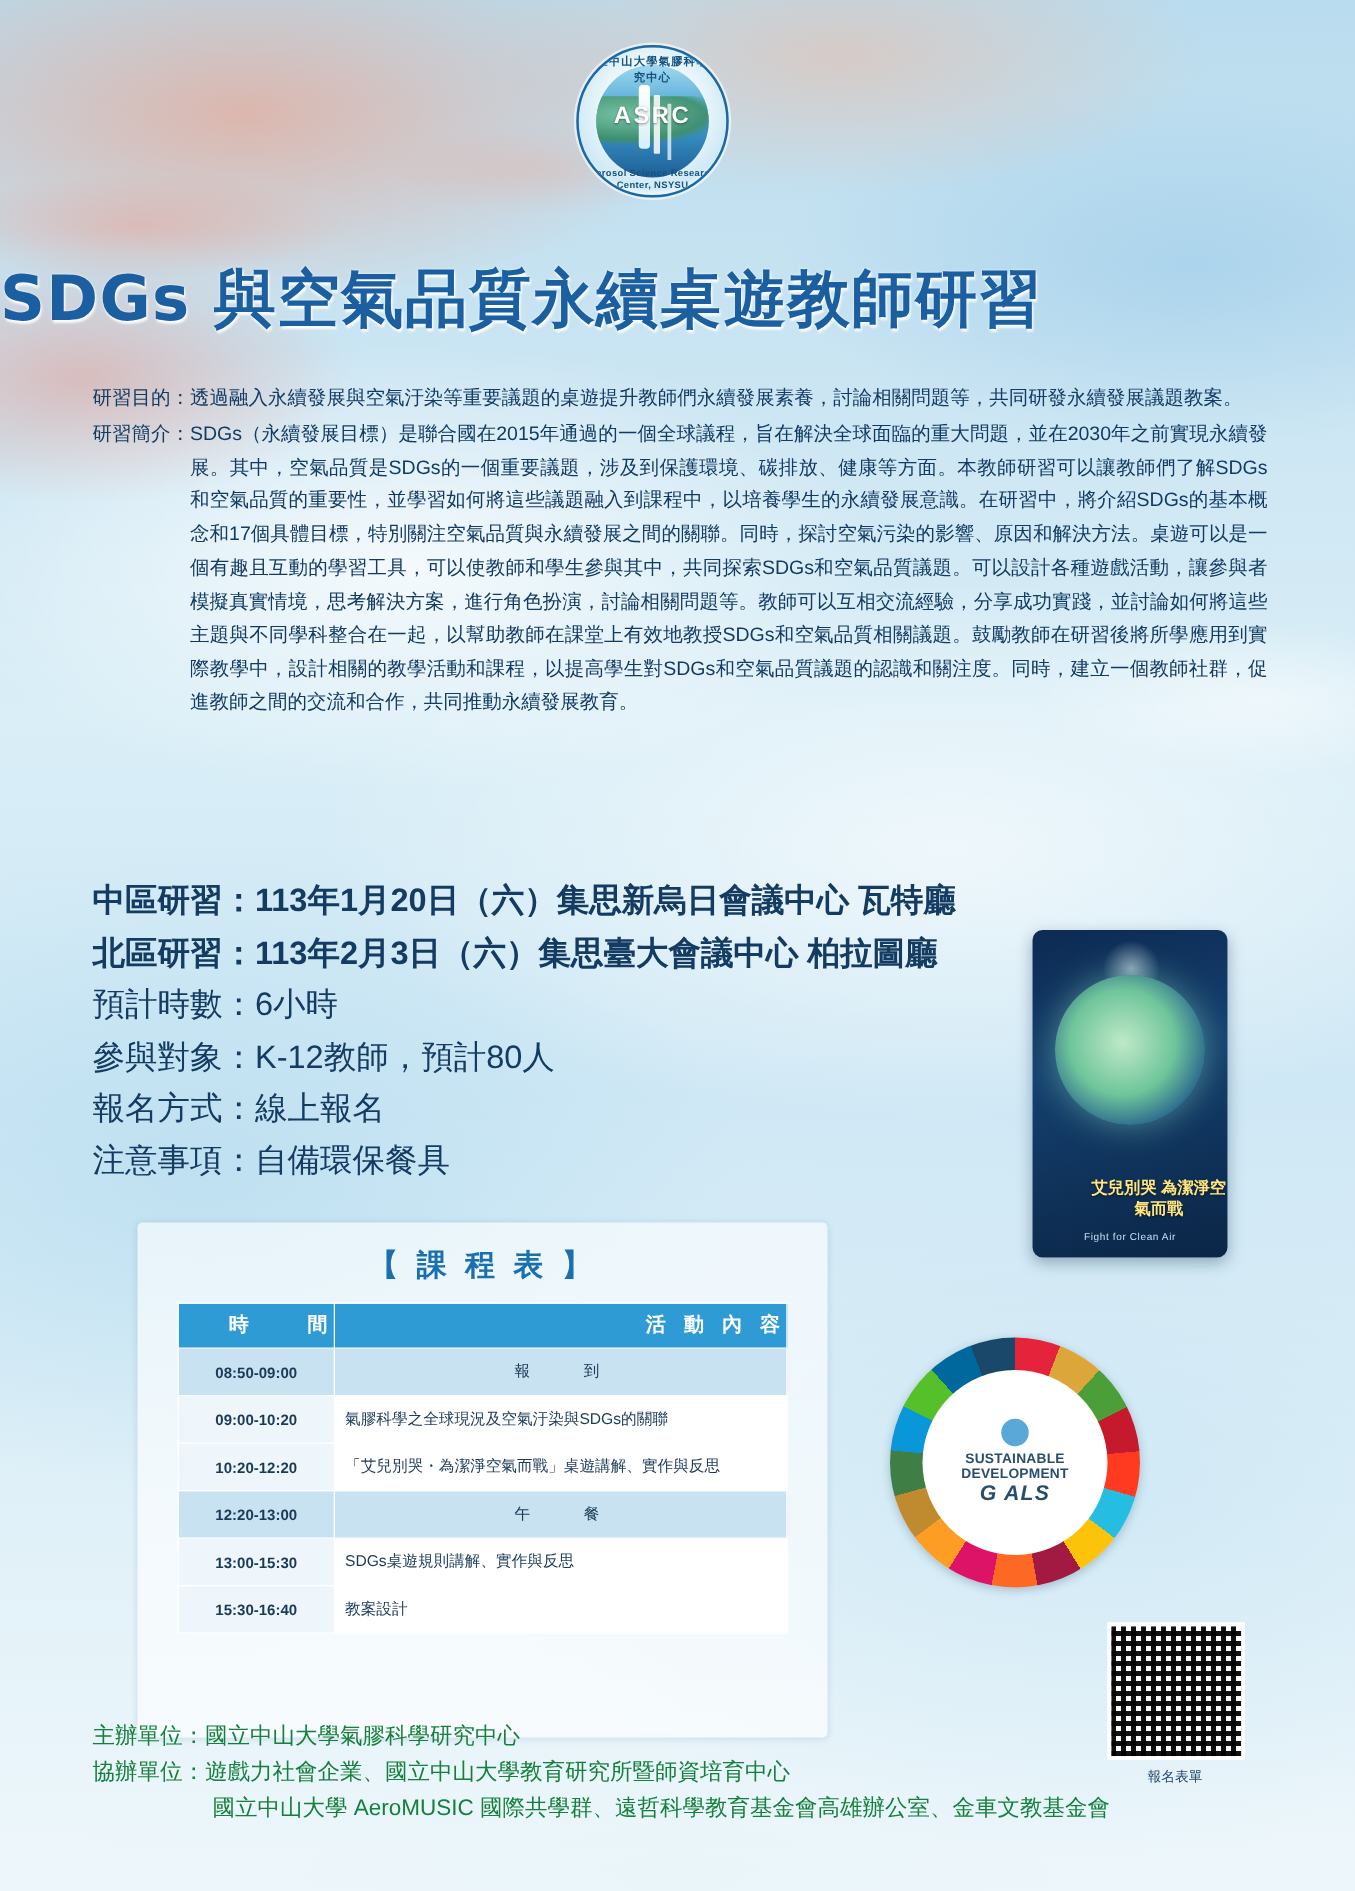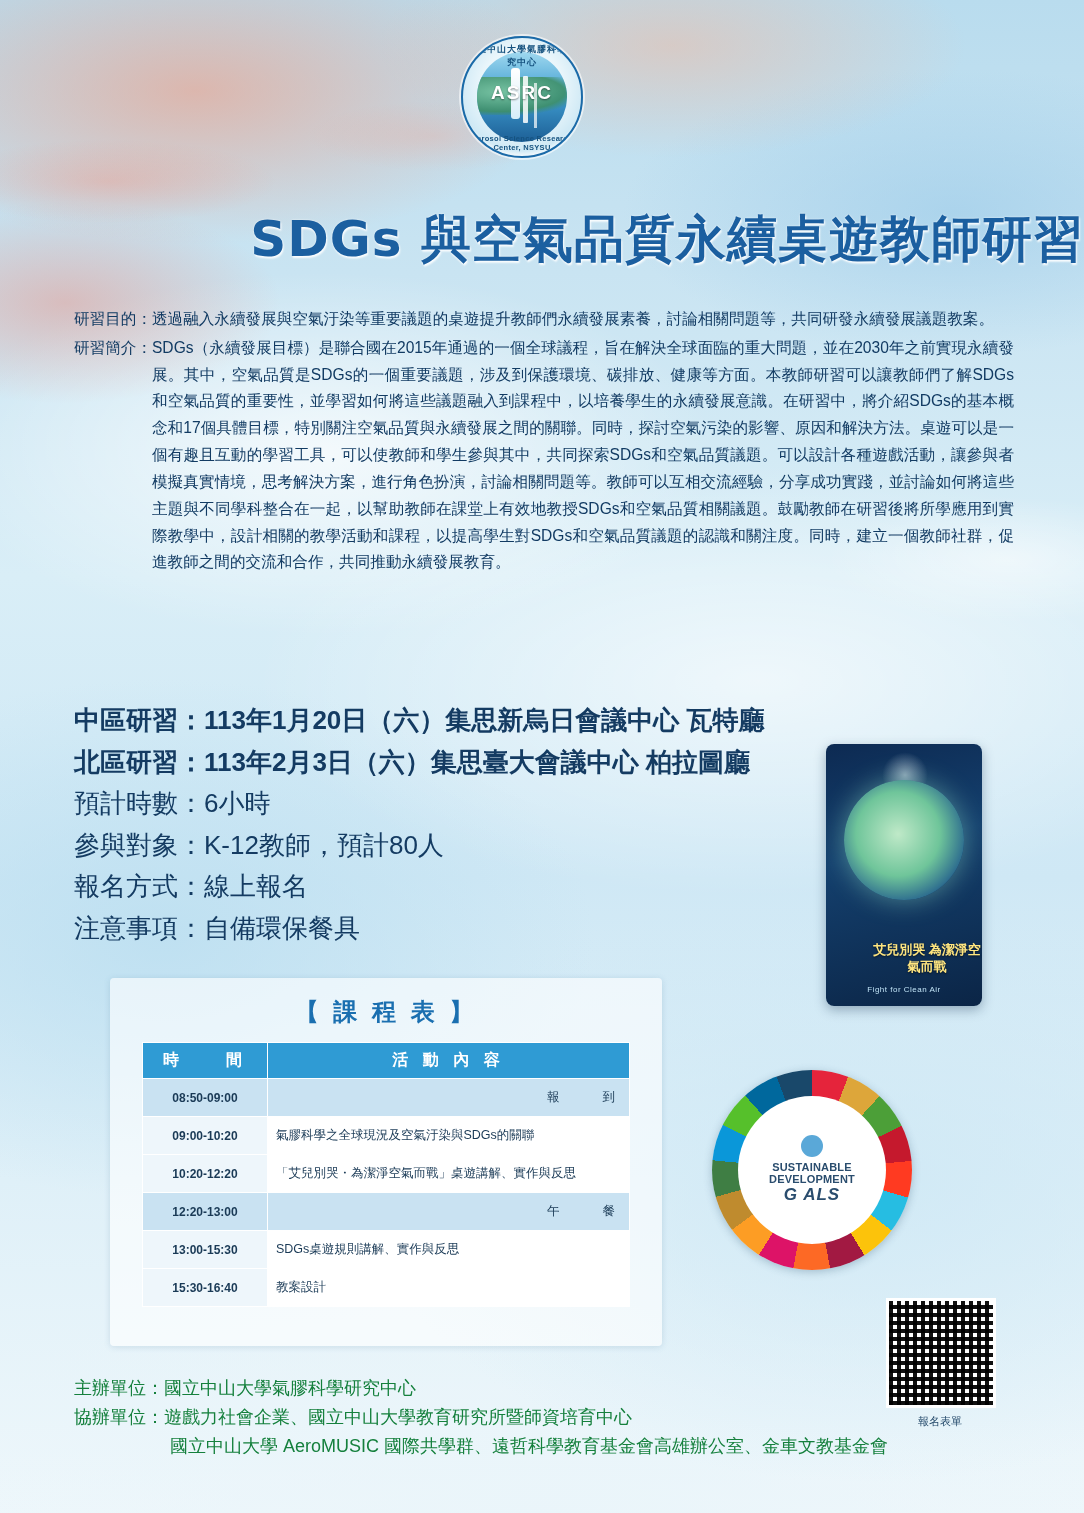--- a/index.html
+++ b/index.html
@@ -87,21 +87,21 @@
     text-align: center;
     color: #15527f;
     z-index: 4;
   }
   .logo-top-text { top: 5px; font-size: 9px; letter-spacing: 1px; font-weight: bold; }
   .logo-bottom-text { bottom: 4px; font-size: 7.5px; letter-spacing: .3px; font-weight: bold; }
 
   
   #title {
     left: 0; right: 0; top: 206px;
-    text-align: right;
+    text-align: left;
     font-size: 50px;
     font-weight: bold;
     letter-spacing: 1px;
     color: #1b5fa0;
     text-shadow: 1px 2px 2px rgba(255,255,255,0.9), 0 0 2px rgba(255,255,255,.8);
     font-family: "DejaVu Sans", "Liberation Sans", sans-serif;
   }
 
   
   #intro {
@@ -120,21 +120,21 @@
     left: 74px; top: 700px; width: 700px;
     font-size: 26px;
     line-height: 1.60;
     color: #143b62;
   }
   .info-line { white-space: nowrap; }
   .info-line b { font-weight: bold; }
 
   
   #schedule {
-    left: 110px; top: 978px; width: 552px; height: 368px;
+    left: 110px; top: 978px; width: 552px; height: 412px;
     background: rgba(255,255,255,0.62);
     border-radius: 4px;
     box-shadow: 0 1px 6px rgba(60,110,150,0.18);
   }
   #schedule-title {
     text-align: center;
     color: #1a6fb0;
     font-size: 24px;
     font-weight: bold;
     letter-spacing: 4px;
@@ -147,38 +147,39 @@
     table-layout: fixed;
   }
   table.sched th {
     background: #2f9bd4;
     color: #ffffff;
     font-size: 16px;
     font-weight: bold;
     letter-spacing: 5px;
     padding: 7px 0;
     border: 1px solid #ffffff;
+    text-align: right;
   }
   table.sched th.c1 { width: 124px; }
   table.sched td {
     font-size: 12.5px;
     color: #1a3a56;
     padding: 10px 8px;
     border: 1px solid #ffffff;
     background: #ffffff;
   }
   table.sched td.time {
     text-align: center;
     font-weight: bold;
     background: #eef6fb;
     font-size: 12px;
   }
   table.sched tr.alt td { background: #c9e2f2; }
   table.sched tr.alt td.time { background: #c9e2f2; }
-  table.sched td.center { text-align: right; letter-spacing: 6px; }
+  table.sched td.center { text-align: center; letter-spacing: 6px; }
 
   
   #game-card {
     left: 826px; top: 744px; width: 156px; height: 262px;
     border-radius: 8px;
     background: linear-gradient(165deg, #0d2a52 0%, #14406e 40%, #0b2546 100%);
     box-shadow: 0 4px 12px rgba(20,50,80,.35);
     overflow: hidden;
   }
   #game-card .halo {

